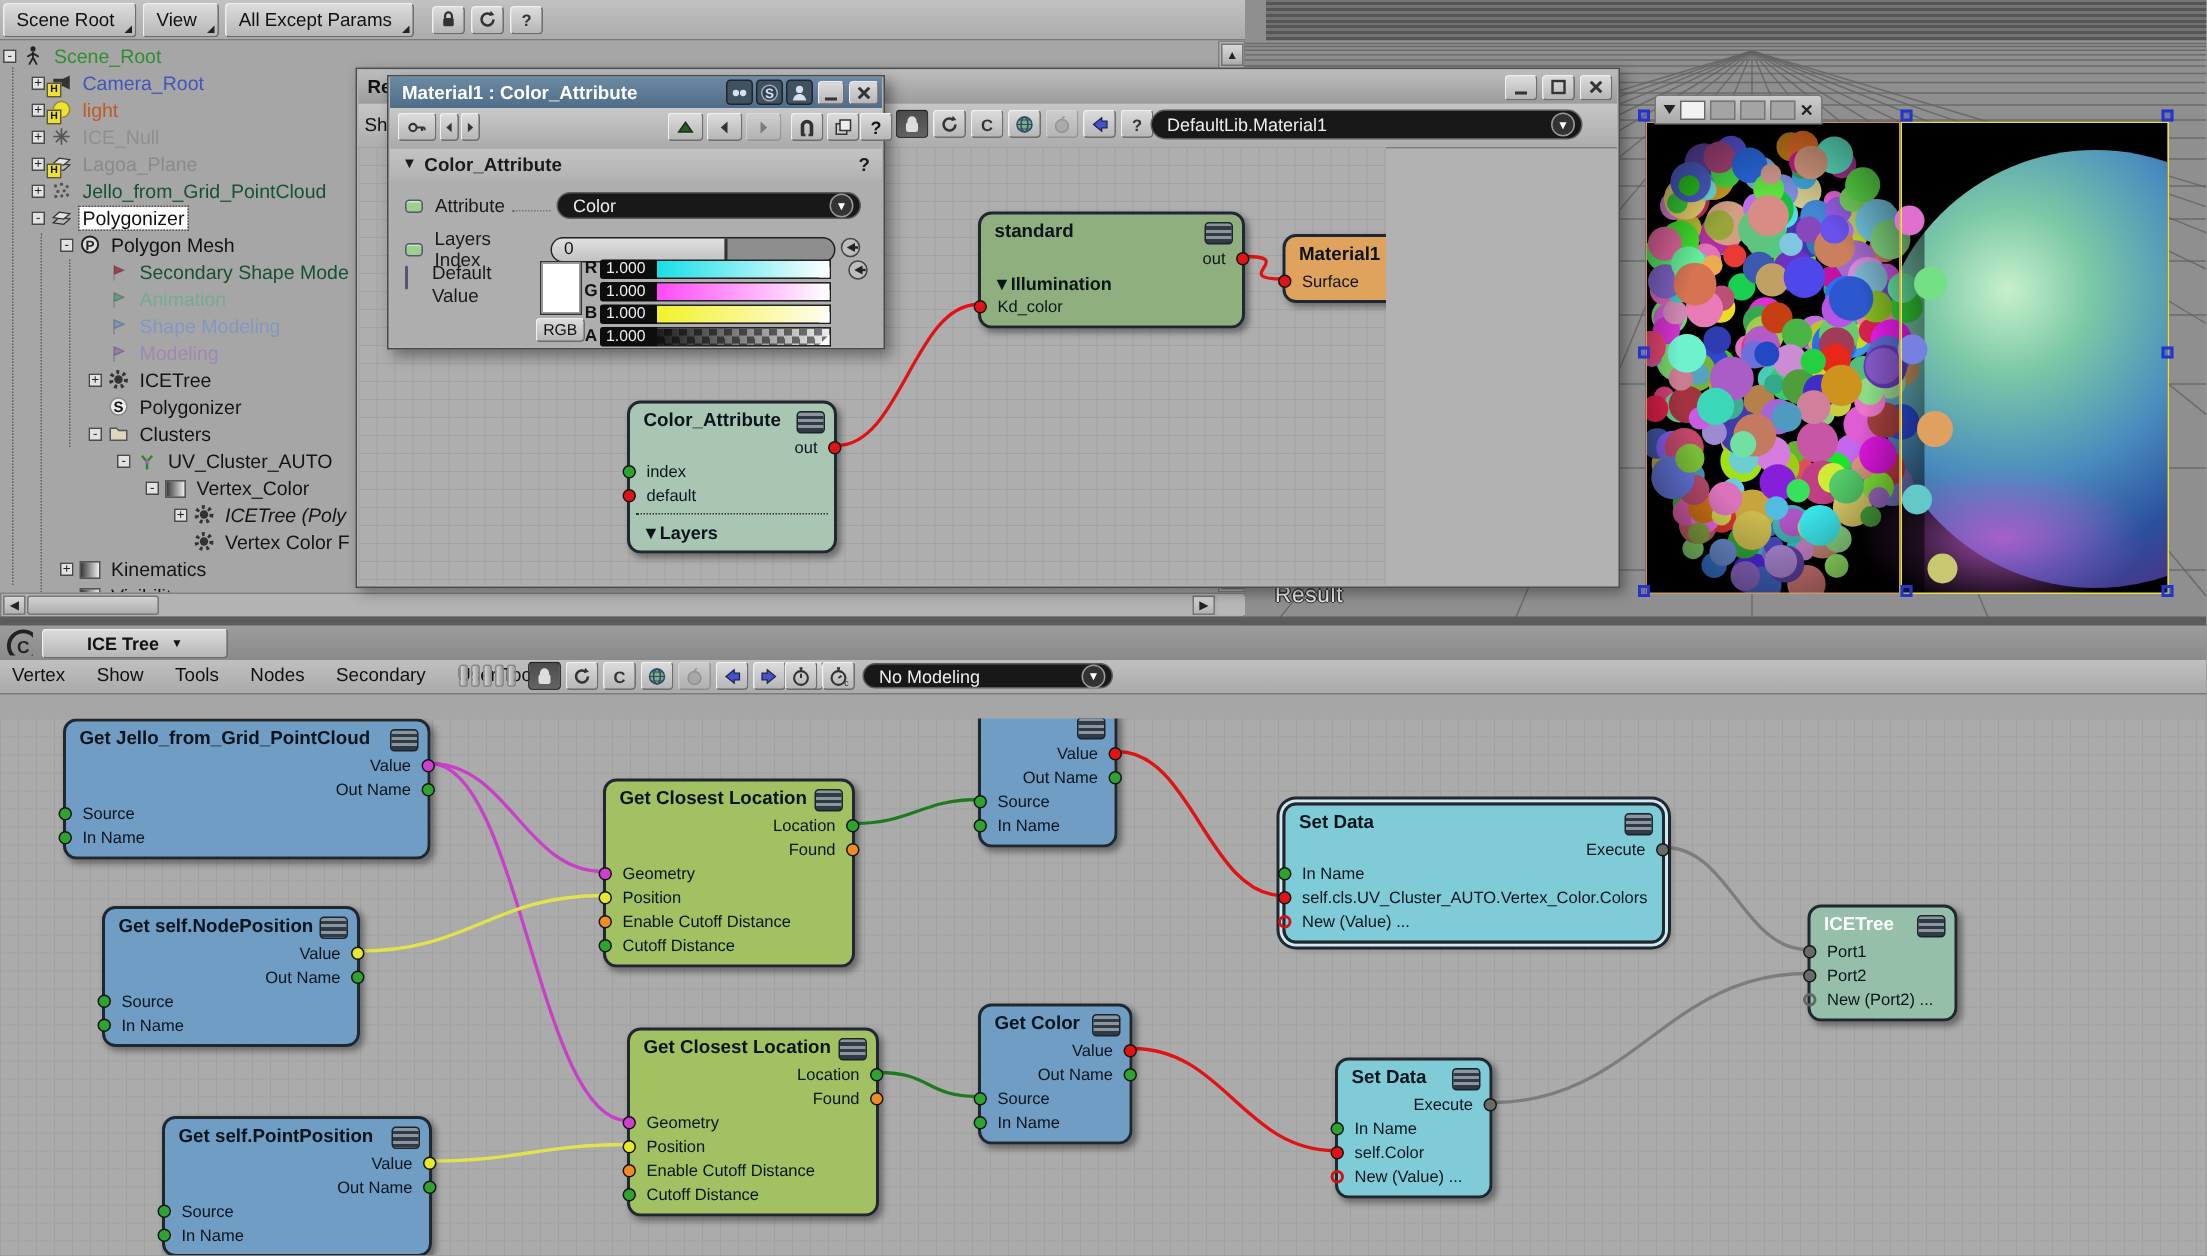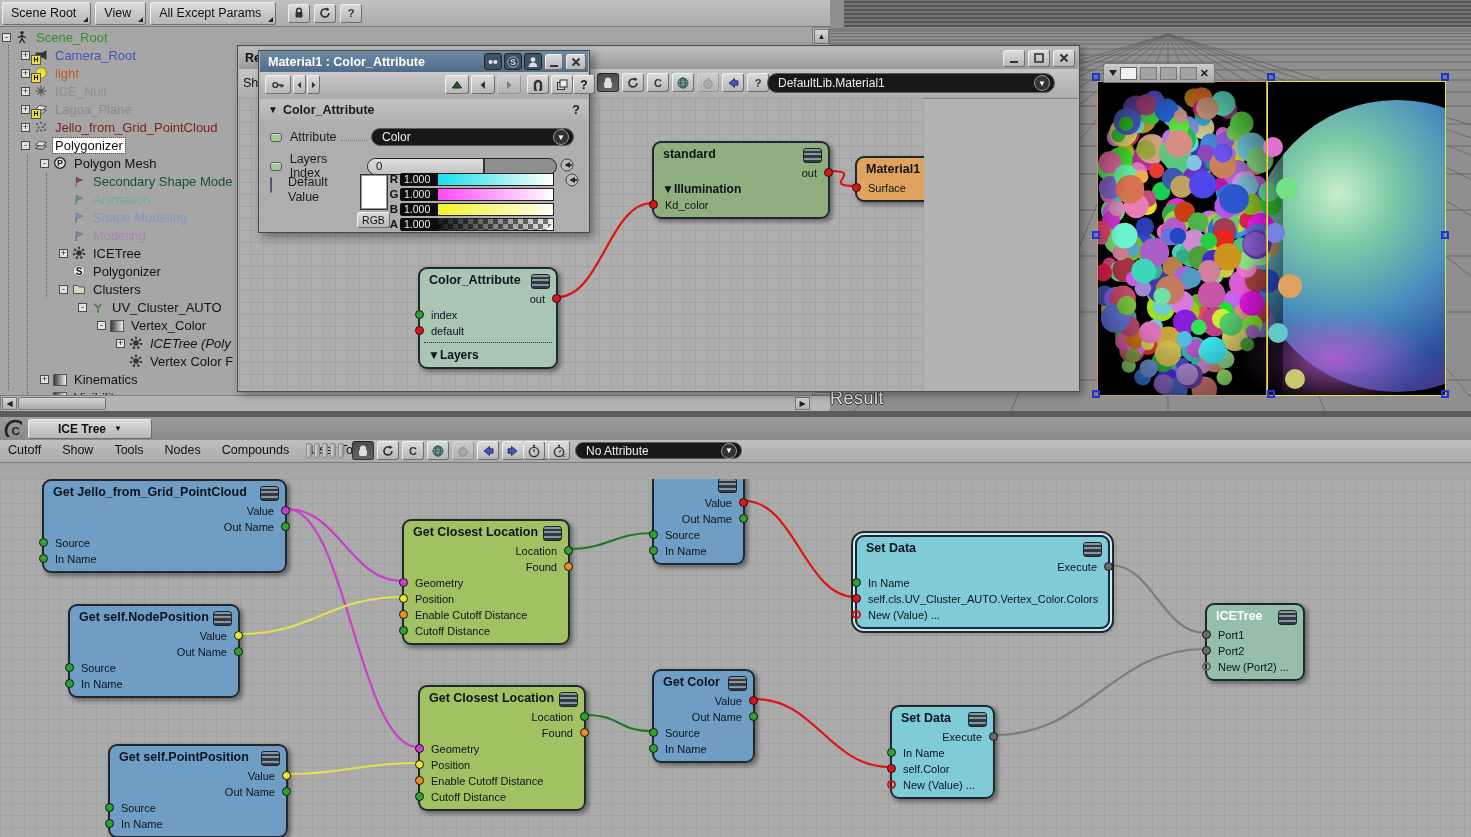--- a/index.html
+++ b/index.html
@@ -27,21 +27,21 @@
   .tsel{background:#fff;outline:1px dotted #555;}
   .trunk{border-left:1px dotted #5e5e5e;width:0;}
   
   .sb{background:#b3b3b3;border:1px solid #808080;box-sizing:border-box;}
   .sbtn{background:linear-gradient(#d8d8d8,#b0b0b0);border:1px solid #777;font-size:8px;display:flex;align-items:center;justify-content:center;color:#222;box-sizing:border-box;}
   .sthumb{background:linear-gradient(#d2d2d2,#aeaeae);border:1px solid #777;box-sizing:border-box;border-radius:2px;}
   #section-divider{left:0;top:411px;width:1471px;height:6px;background:#5c5c5c;z-index:6;}
   
   #viewport{left:830px;top:0;width:641px;height:417px;background:#8f8f8f;overflow:hidden;z-index:1;}
   #vp-topband{position:absolute;left:14px;top:0;width:627px;height:27px;background:repeating-linear-gradient(0deg,#555 0 2px,#737373 2px 4px);}
-  #vp-label{position:absolute;left:0;top:388px;font-size:18px;color:#ececec;letter-spacing:.5px;text-shadow:1px 0 #333,-1px 0 #333,0 1px #333,0 -1px #333;}
+  #vp-label{position:absolute;left:20px;top:388px;font-size:15px;color:#ececec;letter-spacing:.5px;text-shadow:1px 0 #333,-1px 0 #333,0 1px #333,0 -1px #333;}
   #vp-toolbar{position:absolute;left:273px;top:63px;width:112px;height:20px;background:linear-gradient(#cdcdcd,#a9a9a9);border:1px solid #777;border-radius:3px 3px 0 0;display:flex;align-items:center;gap:3px;padding:0 5px;box-sizing:border-box;}
   .wbox{width:15px;height:11px;background:#f2f2f2;border:1px solid #666;}
   .gbox{width:15px;height:11px;background:#a4a4a4;border:1px solid #777;}
   .vhandle{position:absolute;width:8px;height:8px;box-sizing:border-box;}
   
   #rt-window{left:237px;top:45px;width:843px;height:347px;background:#b2b2b2;border:1px solid #4e4e4e;box-shadow:3px 3px 8px rgba(0,0,0,.35);z-index:10;box-sizing:border-box;}
   #rt-titlebar{position:absolute;left:1px;top:1px;right:1px;height:22px;background:linear-gradient(#bdbdbd,#9b9b9b);border-bottom:1px solid #777;display:flex;align-items:center;font-weight:bold;font-size:12.5px;overflow:hidden;}
   .winbtn{width:20px;height:15px;margin-left:3px;font-size:10px;font-weight:bold;display:flex;align-items:center;justify-content:center;}
   #rt-toolbar{position:absolute;left:1px;top:23px;right:1px;height:29px;background:linear-gradient(#c6c6c6,#adadad);border-bottom:1px solid #808080;}
   #rt-canvas{position:absolute;left:1px;top:52px;width:685px;height:292px;overflow:hidden;background-color:#aeaeae;background-image:linear-gradient(#a2a2a2 1px,transparent 1px),linear-gradient(90deg,#a2a2a2 1px,transparent 1px);background-size:12px 12px;}
@@ -173,21 +173,21 @@
                 <circle cx="3" cy="4" r="1.1"></circle>
                 <circle cx="7" cy="2.8" r="1.1"></circle>
                 <circle cx="10.8" cy="4.4" r="1.1"></circle>
                 <circle cx="4.6" cy="7.6" r="1.1"></circle>
                 <circle cx="8.8" cy="7.2" r="1.1"></circle>
                 <circle cx="3.2" cy="11" r="1.1"></circle>
                 <circle cx="7.2" cy="10.6" r="1.1"></circle>
                 <circle cx="11" cy="10" r="1.1"></circle>
               </g>
             </svg></span>
-          <span class="" style="color:#7f1d1d;padding:0 2px">Jello_from_Grid_PointCloud</span>
+          <span class="" style="color:#14532d;padding:0 2px">Jello_from_Grid_PointCloud</span>
         </div>
         <div class="trow" style="top: 109px; left: 21px;">
           <span class="texp">-</span>
           <span class="tico"><svg width="14" height="14" viewBox="0 0 14 14">
               <path d="M1.5 10.5 5.5 7l7 1-4 3.5z" fill="#b8b8b8" stroke="#333" stroke-width=".8"></path>
               <path d="M1.5 7 5.5 3.5l7 1-4 3.5z" fill="#e2e2e2" stroke="#333" stroke-width=".8"></path>
             </svg></span>
           <span class="tsel" style="color:#111111;padding:0 2px">Polygonizer</span>
         </div>
         <div class="trow" style="top: 127px; left: 40px;">
@@ -931,25 +931,25 @@
             <circle cx="9" cy="9" r="7.5" fill="none" stroke="#222" stroke-width="2"></circle>
             <text x="9" y="12.6" font-size="9" font-weight="bold" text-anchor="middle" fill="#222">C</text>
           </svg></span>
       <div id="ice-selector" class="bev">
         <span>ICE Tree</span>
         <span style="font-size:8px">▼</span>
       </div>
     </div>
     <div id="ice-menubar">
       <div id="ice-menus" class="abs" style="left:8px;top:3px;display:flex;gap:21px">
-          <span class="menu-item">Cutoff</span>
+          <span class="menu-item">Vertex</span>
           <span class="menu-item">Show</span>
           <span class="menu-item">Tools</span>
           <span class="menu-item">Nodes</span>
-          <span class="menu-item">Compounds</span>
+          <span class="menu-item">Secondary</span>
           <span class="menu-item">User Tools</span>
         </div>
       <div class="abs" style="left:306px;top:3px;display:flex;gap:2px">
         <span class="vsep"></span>
           <span class="vsep"></span>
           <span class="vsep"></span>
           <span class="vsep"></span>
           <span class="vsep"></span>
       </div>
       <div class="abs" id="ice-icons" style="left:352px;top:1px;display:flex;gap:3px">
@@ -1008,21 +1008,21 @@
           </span>
           <span class="ibtn bev">
             <svg width="14" height="14" viewBox="0 0 14 14">
               <circle cx="7" cy="8" r="4.6" fill="none" stroke="#333" stroke-width="1.4"></circle>
               <path d="M7 8 9 6.5M6 1.5h2M7 1.5v1.8" stroke="#333" stroke-width="1.3" fill="none"></path>
               <text x="10.8" y="13" font-size="6" fill="#333">c</text>
             </svg>
           </span>
         </div>
       <div class="abs pill" style="left:575px;top:2px;width:167px;height:17px">
-        <span class="tx">No Attribute</span>
+        <span class="tx">No Modeling</span>
         <span class="dd">▼</span>
       </div>
     </div>
     <div id="ice-canvas">
       <div id="ice-wires" class="abs" style="left:0;top:0"><svg width="1471" height="375">
             <path d="M287 30 C 338.75 30, 350.25 102, 402 102" stroke="#c840c8" stroke-width="2.2" fill="none"></path>
             <path d="M287 30 C 345.95 30, 359.05 268, 418 268" stroke="#c840c8" stroke-width="2.2" fill="none"></path>
             <path d="M240 155 C 312.9 155, 329.1 118, 402 118" stroke="#e2e24e" stroke-width="2.2" fill="none"></path>
             <path d="M288 295 C 346.5 295, 359.5 284, 418 284" stroke="#e2e24e" stroke-width="2.2" fill="none"></path>
             <path d="M570 70 C 606.9 70, 615.1 54, 652 54" stroke="#1f7a1f" stroke-width="2.2" fill="none"></path>

